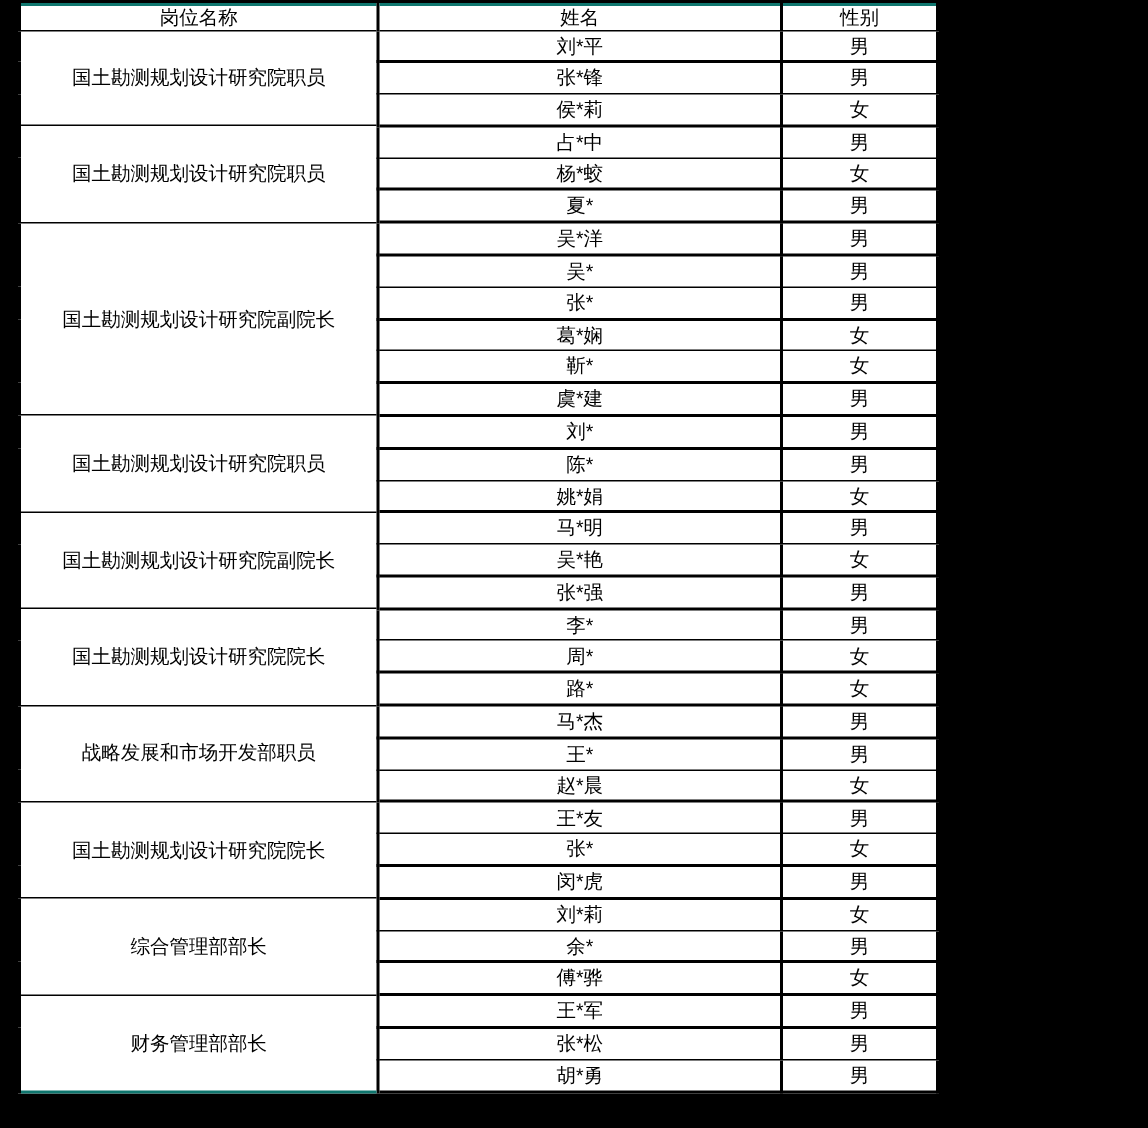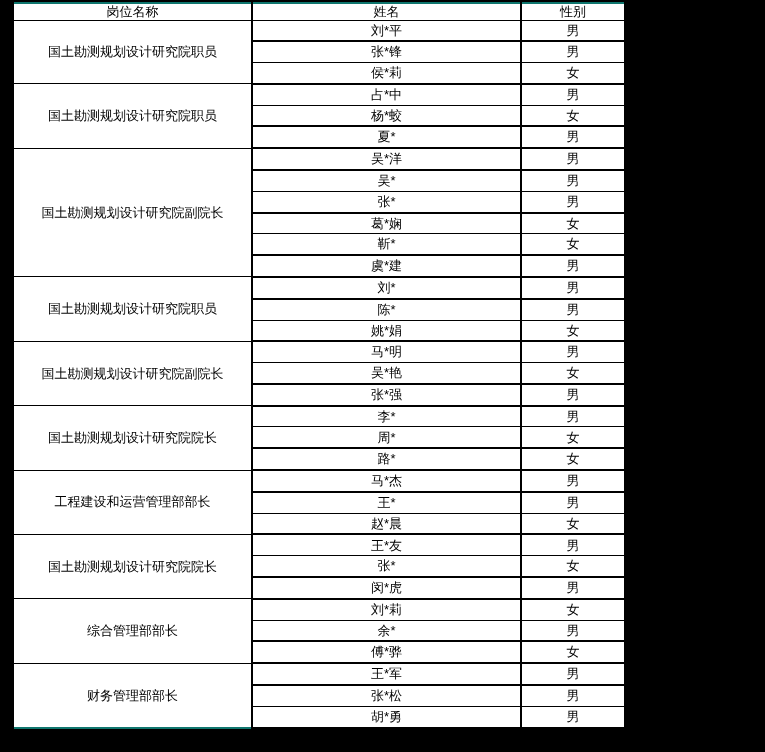--- a/index.html
+++ b/index.html
@@ -151,21 +151,21 @@
         </tr>
         <tr>
           <td class="bb2">周*</td>
           <td class="bb2">女</td>
         </tr>
         <tr>
           <td class="bb2">路*</td>
           <td class="bb2">女</td>
         </tr>
         <tr>
-          <td rowspan="3">工程建设和运营管理部部长</td>
+          <td rowspan="3">战略发展和市场开发部职员</td>
           <td class="bb2">马*杰</td>
           <td class="bb2">男</td>
         </tr>
         <tr>
           <td>王*</td>
           <td>男</td>
         </tr>
         <tr>
           <td class="bb2">赵*晨</td>
           <td class="bb2">女</td>

